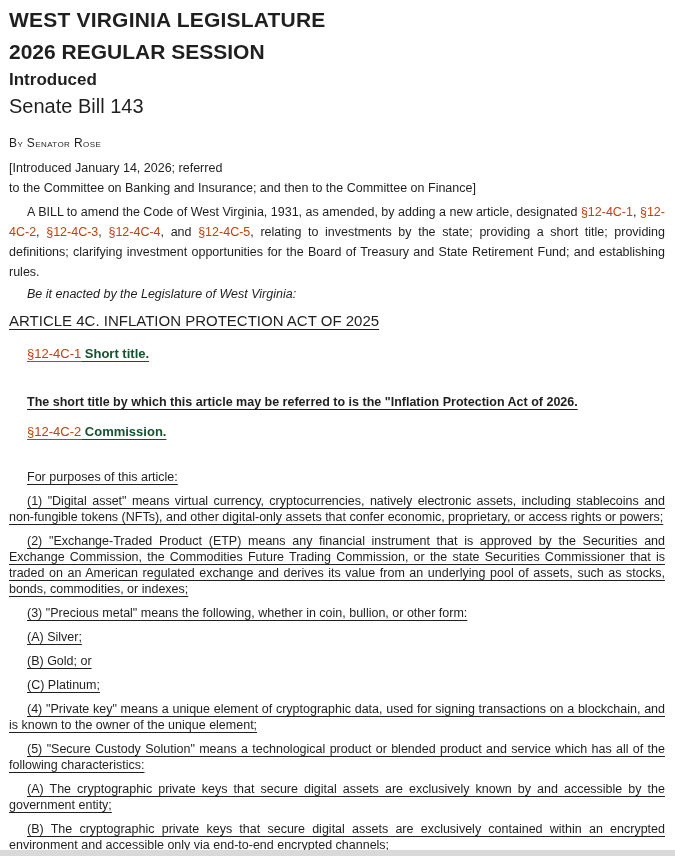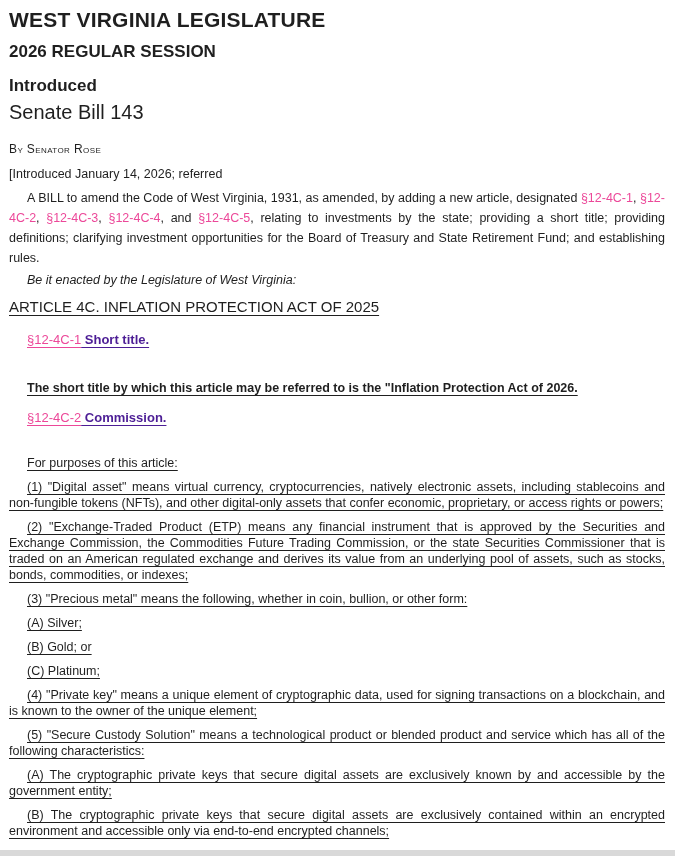--- a/index.html
+++ b/index.html
@@ -17,24 +17,24 @@
   }
   .center { }
   .h-legislature {
     font-size: 21px;
     font-weight: bold;
     line-height: 24px;
     letter-spacing: 0.2px;
     margin-bottom: 10px;
   }
   .h-session {
-    font-size: 17px;
+    font-size: 21px;
     font-weight: bold;
     line-height: 20px;
-    margin-bottom: 14px;
+    margin-bottom: 8px;
   }
   .h-introduced {
     font-size: 17px;
     font-weight: bold;
     line-height: 20px;
     margin-bottom: 4px;
   }
   .h-billnum {
     font-size: 20px;
     font-weight: normal;
@@ -53,21 +53,21 @@
     line-height: 20px;
     margin-bottom: 4px;
   }
   .bill-summary {
     font-size: 12.5px;
     line-height: 20px;
     text-align: justify;
     text-indent: 18px;
     margin-bottom: 4px;
   }
-  .ref { color: #ec4899; }
+  .ref { color: #c2410c; }
   .enacting {
     font-size: 12.5px;
     font-style: italic;
     line-height: 16px;
     text-indent: 18px;
     margin-bottom: 4px;
     margin-top: 4px;
   }
   .article-heading {
     font-size: 15px;
@@ -77,21 +77,21 @@
     text-underline-offset: 3px;
     margin-top: 10px;
     margin-bottom: 16px;
   }
   .sec-head {
     font-size: 13px;
     line-height: 16px;
     margin-left: 18px;
   }
   .sec-head .u { text-decoration: underline; text-underline-offset: 3px; }
-  .sec-head .ttl { font-weight: bold; color: #4c1d95; text-align: right; }
+  .sec-head .ttl { font-weight: bold; color: #14532d; text-align: right; }
   .sec-head-1 { margin-top: 16px; margin-bottom: 32px; }
   .sec-head-2 { margin-top: 14px; margin-bottom: 29px; }
   .bodyp {
     font-size: 12.5px;
     line-height: 16px;
     text-align: justify;
     text-indent: 18px;
     text-decoration: underline;
     text-underline-offset: 3px;
     text-decoration-thickness: 1px;
@@ -111,20 +111,21 @@
 <div class="doc">
 
   <div class="h-legislature center">WEST VIRGINIA LEGISLATURE</div>
   <div class="h-session center">2026 REGULAR SESSION</div>
   <div class="h-introduced center">Introduced</div>
   <div class="h-billnum center">Senate Bill 143</div>
   <div class="h-sponsor center">By Senator Rose</div>
 
   <div class="referral center">
     <div>[Introduced January 14, 2026; referred</div>
+    <div>to the Committee on Banking and Insurance; and then to the Committee on Finance]</div>
   </div>
 
   <p class="bill-summary"><span>A BILL to amend the Code of West Virginia, 1931, as amended, by adding a new article, designated </span><span class="ref">§12-4C-1</span><span>, </span><span class="ref">§12-4C-2</span><span>, </span><span class="ref">§12-4C-3</span><span>, </span><span class="ref">§12-4C-4</span><span>, and </span><span class="ref">§12-4C-5</span><span>, relating to investments by the state; providing a short title; providing definitions; clarifying investment opportunities for the Board of Treasury and State Retirement Fund; and establishing rules.</span></p>
 
   <p class="enacting">Be it enacted by the Legislature of West Virginia:</p>
 
   <h2 class="article-heading">ARTICLE 4C. INFLATION PROTECTION ACT OF 2025</h2>
 
   <p class="sec-head sec-head-1"><span class="ref u">§12-4C-1</span><span class="ttl u"> Short title.</span></p>
 

